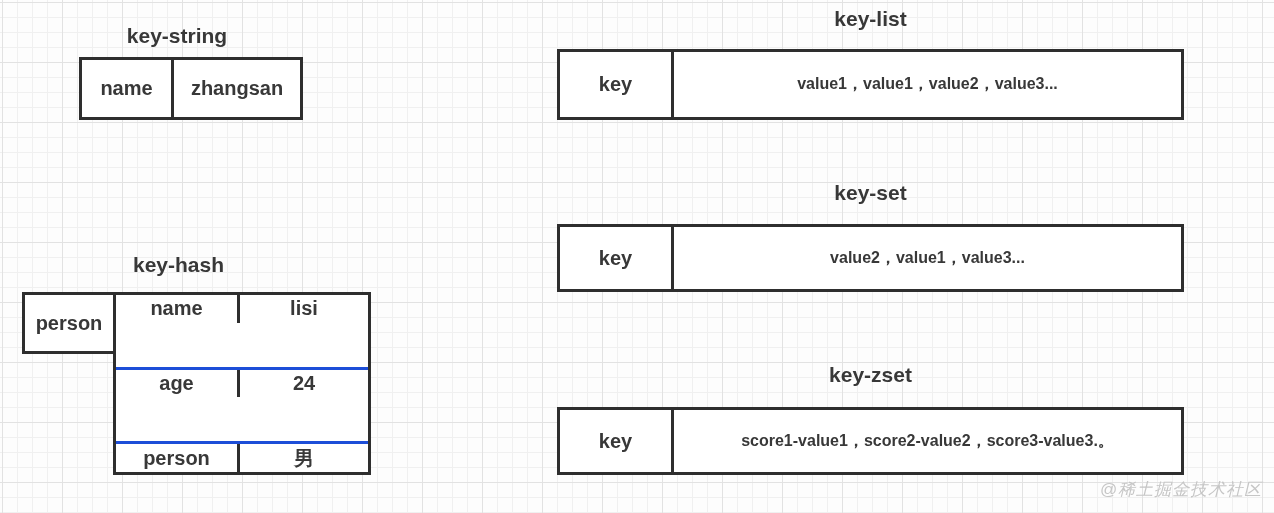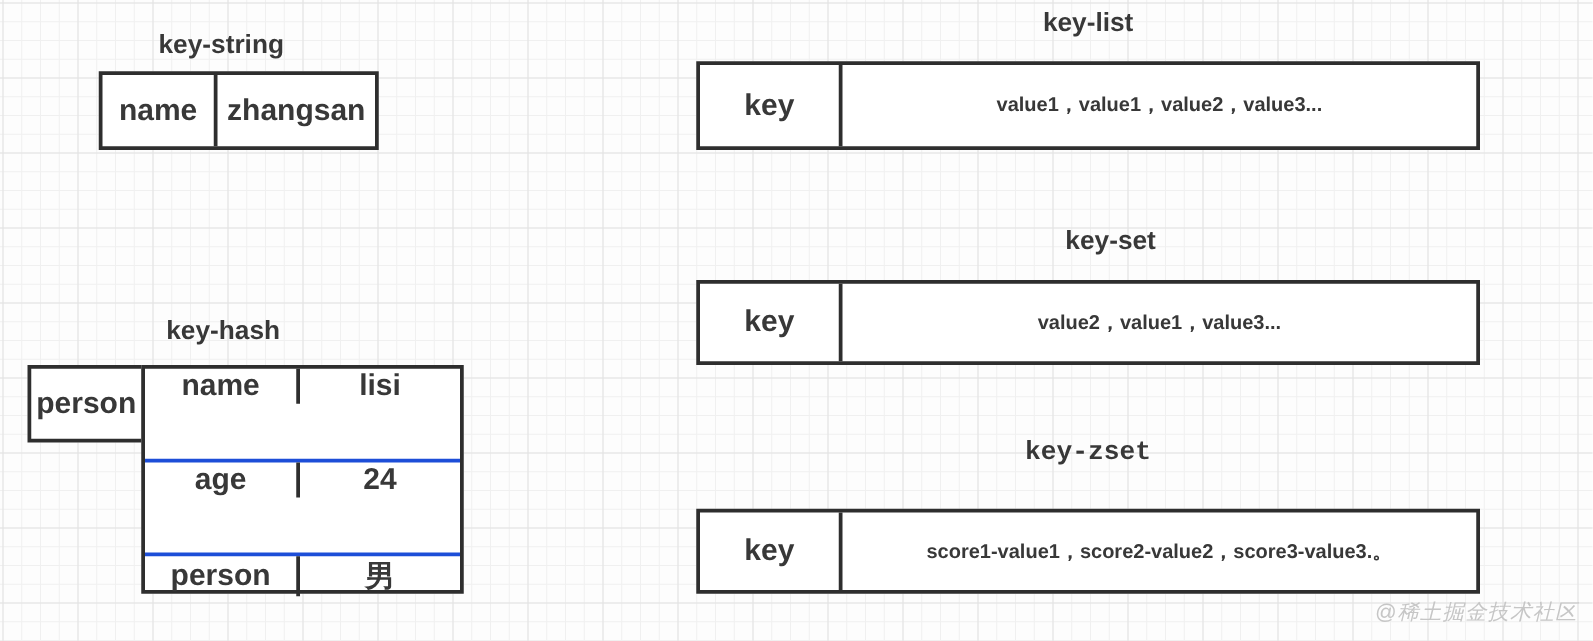--- a/index.html
+++ b/index.html
@@ -34,21 +34,21 @@
     display: flex;
     border: 3px solid #2e2e2e;
     background: #ffffff;
     box-sizing: border-box;
   }
   .cell {
     display: flex;
     align-items: center;
     justify-content: center;
     font-weight: bold;
-    font-size: 24px;
+    font-size: 20px;
     color: #383838;
     box-sizing: border-box;
     white-space: nowrap;
   }
   .cell.divider { border-right: 3px solid #2e2e2e; }
   .value-cell { flex: 1; font-size: 16px; }
 
   
   .ks-title { left: 65px; top: 24px; width: 224px; }
   .ks-box { left: 79px; top: 57px; width: 224px; height: 63px; }
@@ -68,23 +68,23 @@
     flex-direction: column;
   }
   .kh-row { display: flex; flex: 1; box-sizing: border-box; }
   .kh-row + .kh-row { border-top: 3px solid #1d4ed8; margin-top: 44px; }
   .kh-field { width: 124px; }
   .kh-value { flex: 1; }
 
   
   .kl-title { left: 557px; top: 7px;   width: 627px; text-align: center; }
   .kl-box   { left: 557px; top: 49px;  width: 627px; height: 71px; }
-  .kst-title{ left: 575px; top: 181px; width: 627px; }
+  .kst-title{ left: 557px; top: 181px; width: 627px; }
   .kst-box  { left: 557px; top: 224px; width: 627px; height: 68px; }
-  .kz-title { left: 557px; top: 351px; width: 627px; font-family: Liberation Mono, monospace; }
+  .kz-title { left: 557px; top: 363px; width: 627px; }
   .kz-box   { left: 557px; top: 407px; width: 627px; height: 68px; }
   .rk-key { width: 114px; }
 
   .watermark {
     position: absolute;
     right: 12px;
     top: 478px;
     font-size: 17px;
     color: #c6c6c6;
     font-weight: normal;

